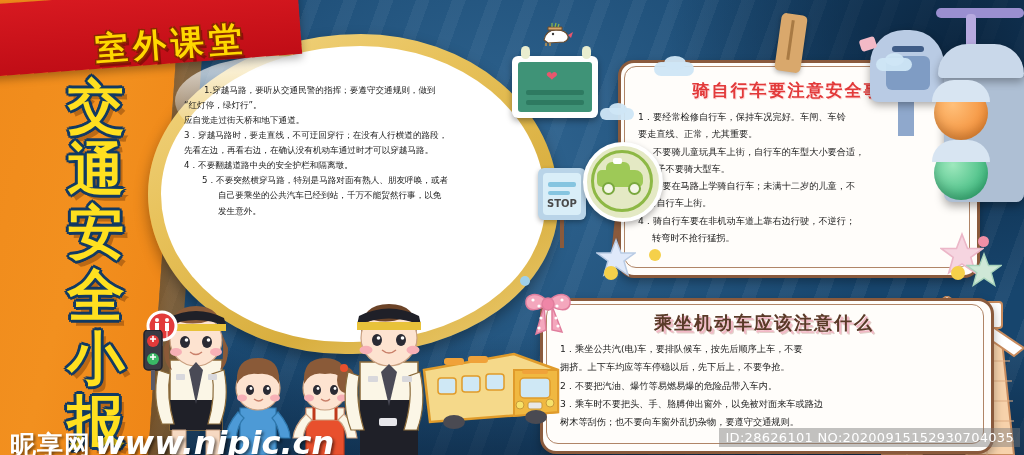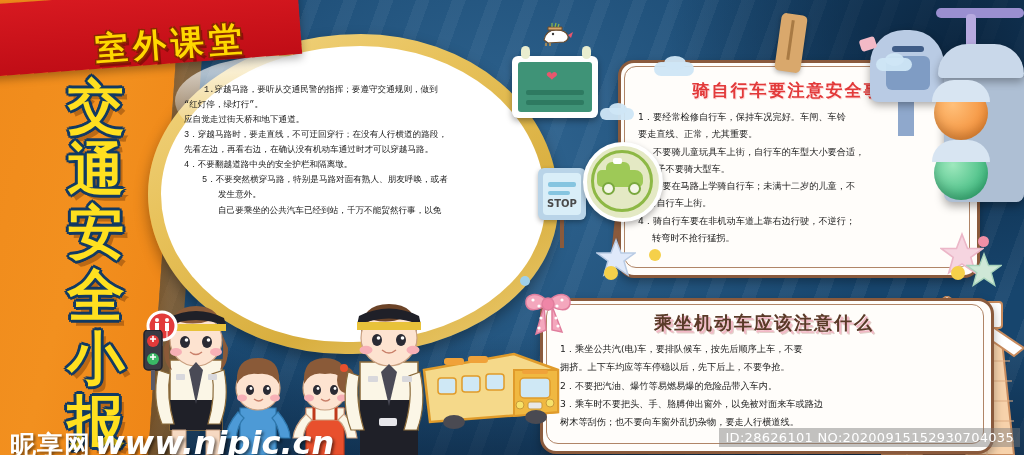--- a/index.html
+++ b/index.html
@@ -62,21 +62,21 @@
     border-radius:54% 50% 52% 50%/52% 54% 48% 52%;background:#ffffff;z-index:11;}
   .oval-gloss{position:absolute;left:175px;top:56px;width:200px;height:90px;
     border-radius:50%;background:linear-gradient(180deg,rgba(255,255,255,.8),rgba(255,255,255,0));
     z-index:12;pointer-events:none;}
   .oval-content{position:absolute;left:172px;top:84px;width:360px;height:250px;z-index:13;
     padding:0 12px;box-sizing:border-box;}
   .oval-title{text-align:center;font-size:17px;font-weight:bold;color:#29a8d6;
     letter-spacing:1px;margin-bottom:7px;
     text-shadow:1px 1px 0 #cfeaf6;}
   .oval-body p{margin:0 0 2px 0;font-size:8.6px;line-height:1.52;color:#1b1b1b;
-    text-align:justify;font-family:Liberation Mono, monospace;}
+    text-align:justify;}
   .oval-body p.i1{text-indent:20px;}
   .oval-body p.i2{padding-left:18px;}
   .oval-body p.i3{padding-left:34px;}
 
   
   .panel{position:absolute;background:#fffdfa;border-radius:16px;}
   .panel-r1{left:618px;top:60px;width:356px;height:212px;
     border:3px solid #8a5a3c;box-shadow:0 4px 10px rgba(0,0,0,.3);z-index:10;}
   .panel-r1-in{position:absolute;left:624px;top:66px;width:344px;height:200px;
     border:1.5px solid #b08567;border-radius:12px;z-index:11;pointer-events:none;}
@@ -376,22 +376,22 @@
   <div class="oval-gloss"></div>
   <div class="oval-content">
     <div class="oval-body">
       <p class="i1">1.穿越马路，要听从交通民警的指挥；要遵守交通规则，做到</p>
       <p>“红灯停，绿灯行”。</p>
       <p>应自觉走过街天桥和地下通道。</p>
       <p>3．穿越马路时，要走直线，不可迂回穿行；在没有人行横道的路段，</p>
       <p>先看左边，再看右边，在确认没有机动车通过时才可以穿越马路。</p>
       <p>4．不要翻越道路中央的安全护栏和隔离墩。</p>
       <p class="i2">5．不要突然横穿马路，特别是马路对面有熟人、朋友呼唤，或者</p>
+      <p class="i3">自己要乘坐的公共汽车已经到站，千万不能贸然行事，以免</p>
       <p class="i3">发生意外。</p>
-      <p class="i3">自己要乘坐的公共汽车已经到站，千万不能贸然行事，以免</p>
     </div>
   </div>
 
   <div class="panel panel-r1"></div>
   <div class="panel-r1-in"></div>
   <div class="panel-r1-c ptxt">
     <div class="panel-r1-title">骑自行车要注意安全事项</div>
     <p>1．要经常检修自行车，保持车况完好。车闸、车铃</p>
     <p>要走直线、正常，尤其重要。</p>
     <p>2．不要骑儿童玩具车上街，自行车的车型大小要合适，</p>
@@ -403,21 +403,21 @@
   </div>
 
   <div class="panel panel-r2"></div>
   <div class="panel-r2-in"></div>
   <div class="panel-r2-c ptxt">
     <div class="panel-r2-title">乘坐机动车应该注意什么</div>
     <p>1．乘坐公共汽(电)车，要排队候车，按先后顺序上车，不要</p>
     <p>拥挤。上下车均应等车停稳以后，先下后上，不要争抢。</p>
     <p>2．不要把汽油、爆竹等易燃易爆的危险品带入车内。</p>
     <p>3．乘车时不要把头、手、胳膊伸出窗外，以免被对面来车或路边</p>
-    <p>树木等刮伤；也不要向车窗外乱扔杂物，要走人行横道线。</p>
+    <p>树木等刮伤；也不要向车窗外乱扔杂物，要遵守交通规则。</p>
   </div>
 
   <svg class="deco ped" viewBox="0 0 36 36">
     <circle cx="18" cy="16" r="14" fill="#e23a3a" stroke="#ffffff" stroke-width="3"></circle>
     <g fill="#ffffff">
       <circle cx="13" cy="10" r="2"></circle>
         <path d="M11 13 h4 v8 h-1.5 v7 h-1 v-7 h-1.5 Z"></path>
       <circle cx="23" cy="10" r="2"></circle>
         <path d="M21 13 h4 v8 h-1.5 v7 h-1 v-7 h-1.5 Z"></path>
     </g>

